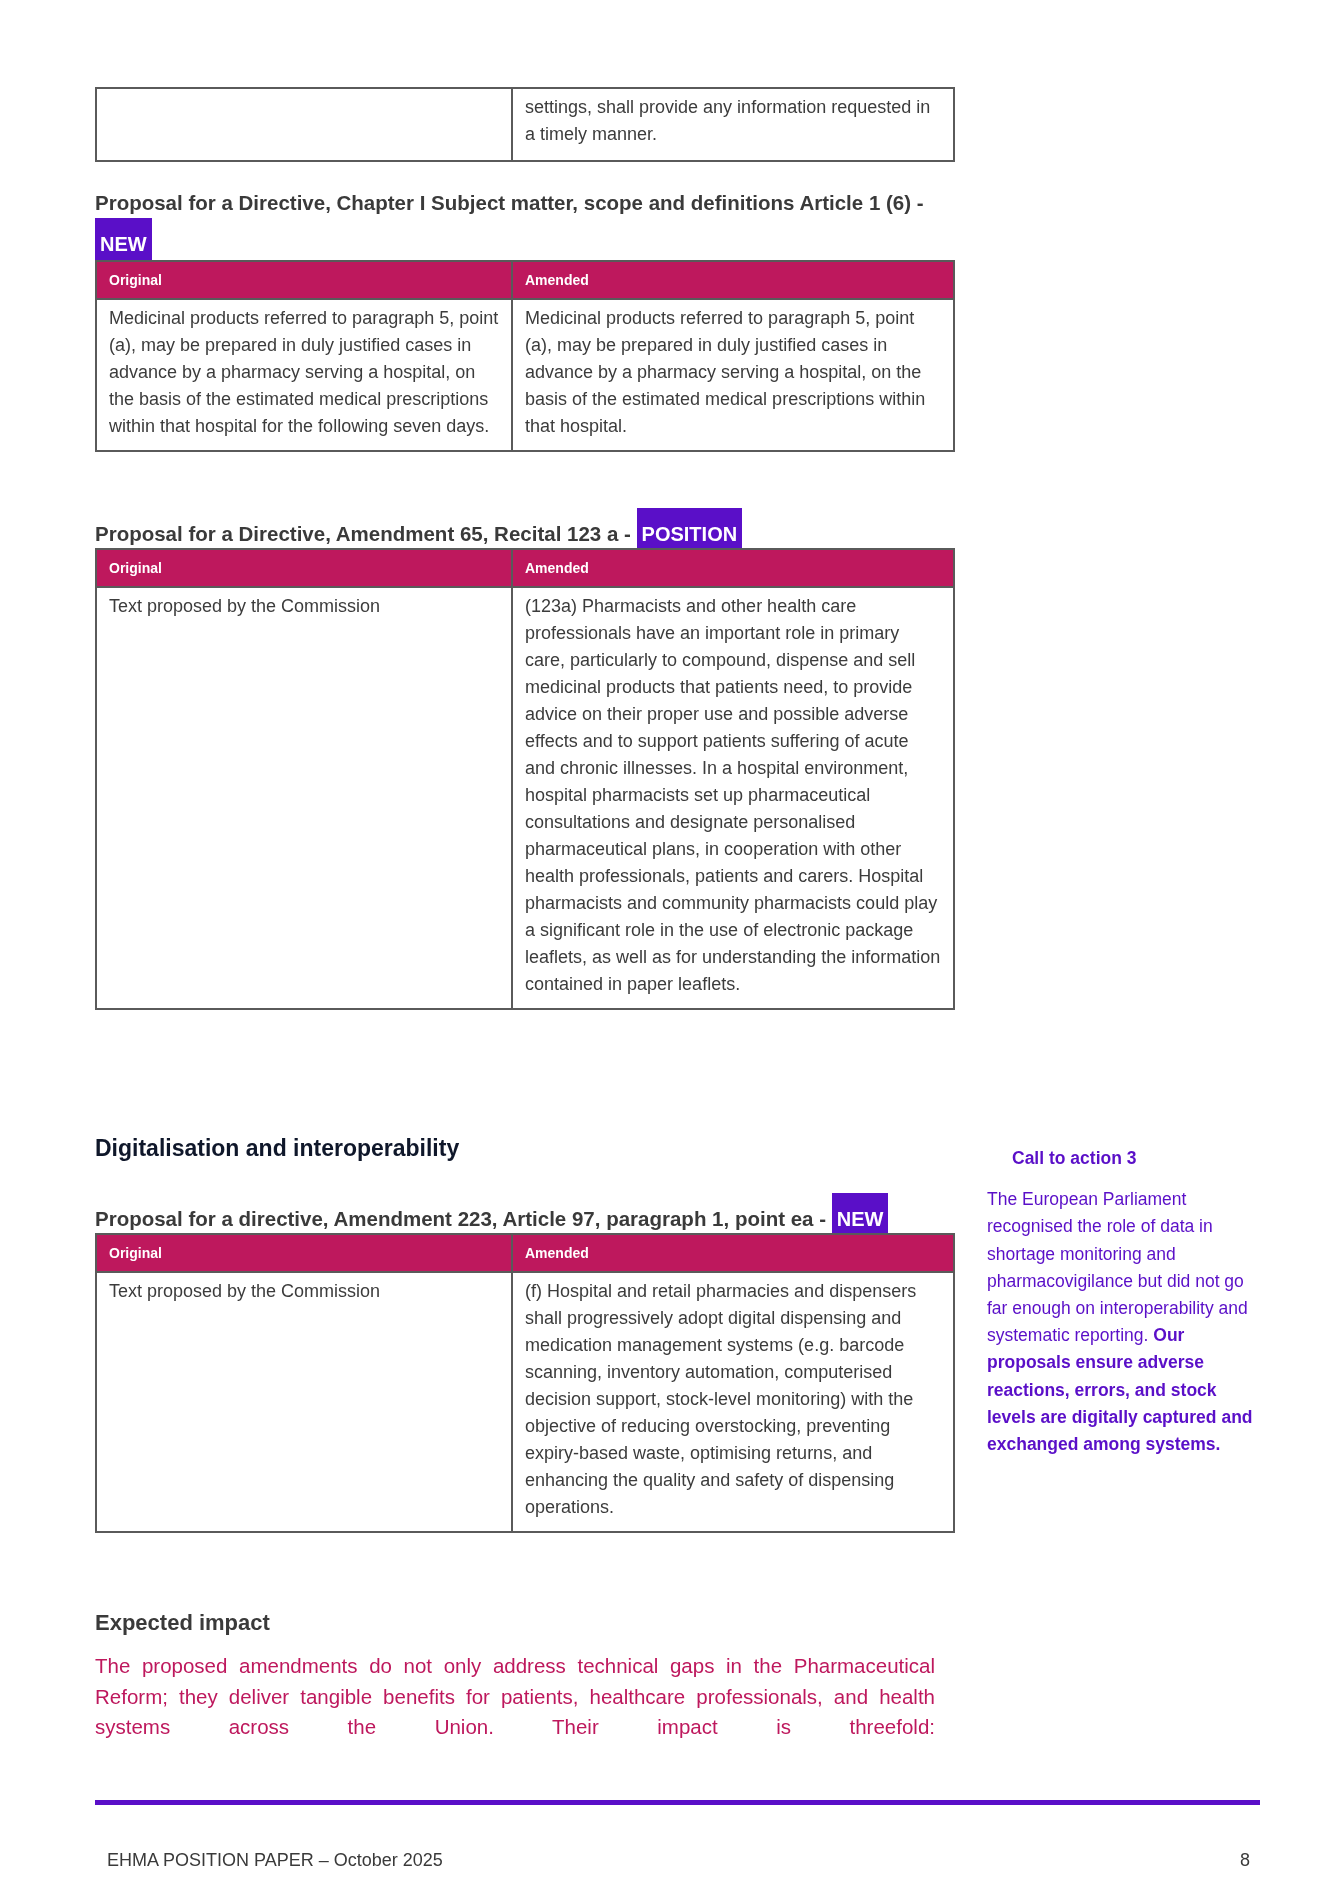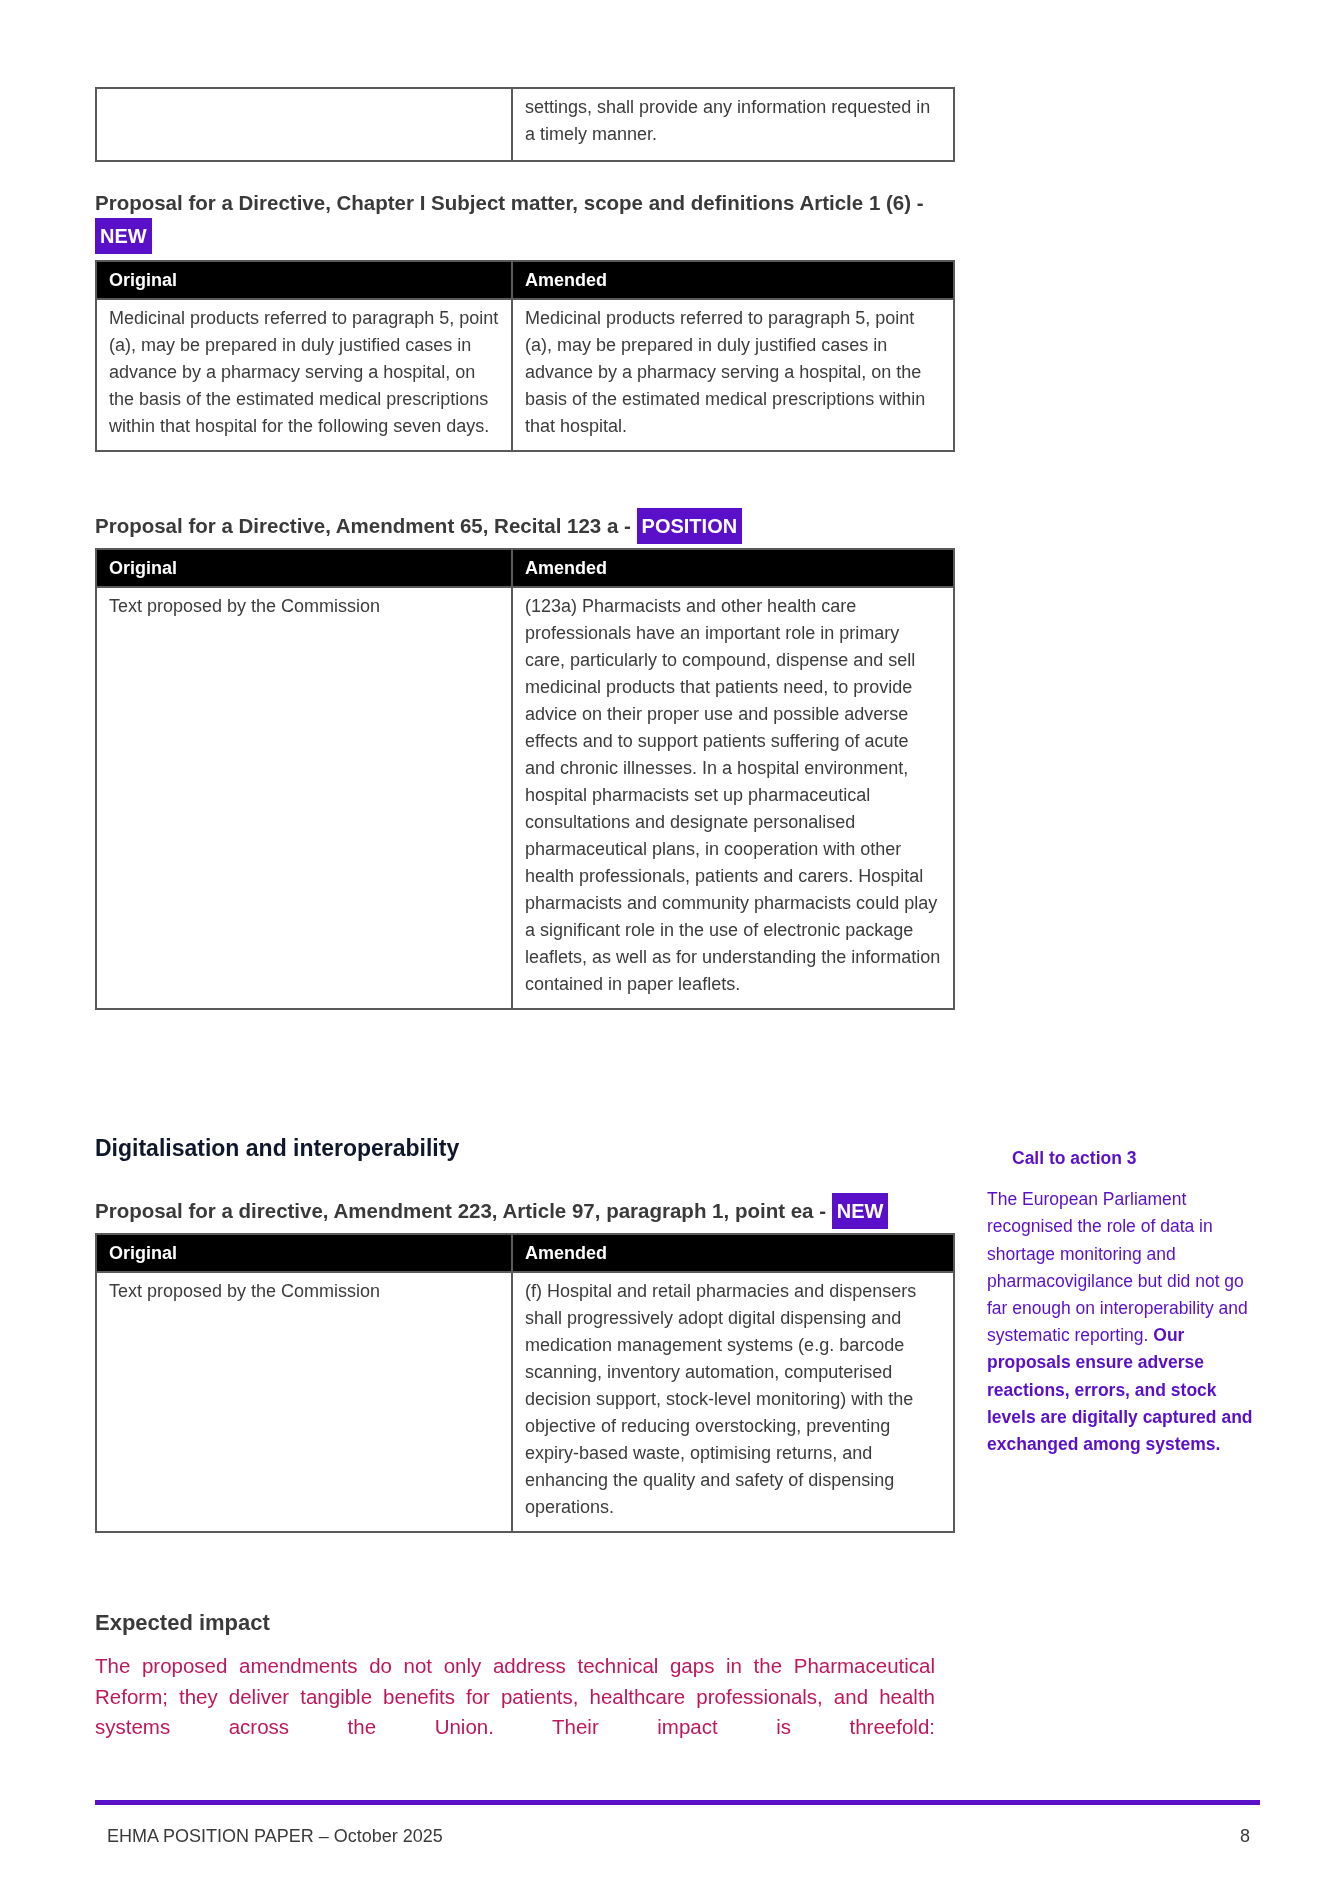--- a/index.html
+++ b/index.html
@@ -2,33 +2,33 @@
 <html><head>
 <meta charset="utf-8">
 <style>
   html, body { margin: 0; padding: 0; background: #ffffff; }
   body { width: 1338px; height: 1886px; position: relative; overflow: hidden;
          font-family: "Liberation Sans", "DejaVu Sans", sans-serif; color: #3a3a3a; }
   .abs { position: absolute; }
   table.cmp { border-collapse: collapse; width: 858px; table-layout: fixed; padding-left: 47px; }
   table.cmp td, table.cmp th { border: 2px solid #5a5a5a; vertical-align: top; text-align: left;
          padding: 5px 12px 10px 12px; font-size: 18px; line-height: 27px; color: #3c3c3c; font-weight: normal; }
-  table.cmp th { background: #000000; color: #ffffff; font-weight: bold; padding: 4px 12px 4px 12px; line-height: 28px; border-color: #5a5a5a; font-size: 18px; }
+  table.cmp th { background: #be185d; color: #ffffff; font-weight: bold; padding: 4px 12px 4px 12px; line-height: 28px; border-color: #5a5a5a; font-size: 14px; }
   table.cmp col.c1 { width: 416px; }
   table.cmp col.c2 { width: 442px; }
   .h-proposal { font-size: 20.5px; font-weight: bold; color: #3a3a3a; line-height: 30px; width: 860px; }
-  .badge { display: inline-block; background: #5a0fc8; color: #ffffff; font-weight: bold; padding: 4px 5px; line-height: 28px; font-size: 20px; }
+  .badge { display: inline-block; background: #5a0fc8; color: #ffffff; font-weight: bold; padding: 12px 5px; line-height: 28px; font-size: 20px; }
   .h-section { font-size: 23px; font-weight: bold; color: #0f172a; }
   .h-impact { font-size: 22px; font-weight: bold; color: #3a3a3a; }
   .impact-p { font-size: 20.5px; line-height: 30.5px; text-align: justify; text-align-last: justify; width: 840px; color: #be185d; }
   .cta { width: 270px; color: #5a0fc8; font-size: 17.5px; line-height: 27.2px; }
   .cta-title { font-weight: bold; font-size: 17.5px; color: #5a0fc8; }
   .cta b { font-weight: bold; }
   .footer-line { left: 95px; top: 1800px; width: 1165px; height: 5px; background: #5a0fc8; }
-  .footer-text { font-size: 18px; color: #3a3a3a; }
+  .footer-text { font-size: 18px; color: #3a3a3a; margin-top: 24px; }
 </style>
 </head>
 <body>
 
 <table class="cmp abs" style="left:95px; top:87px;">
   <colgroup>
       <col class="c1">
       <col class="c2">
     </colgroup>
   <tbody>

